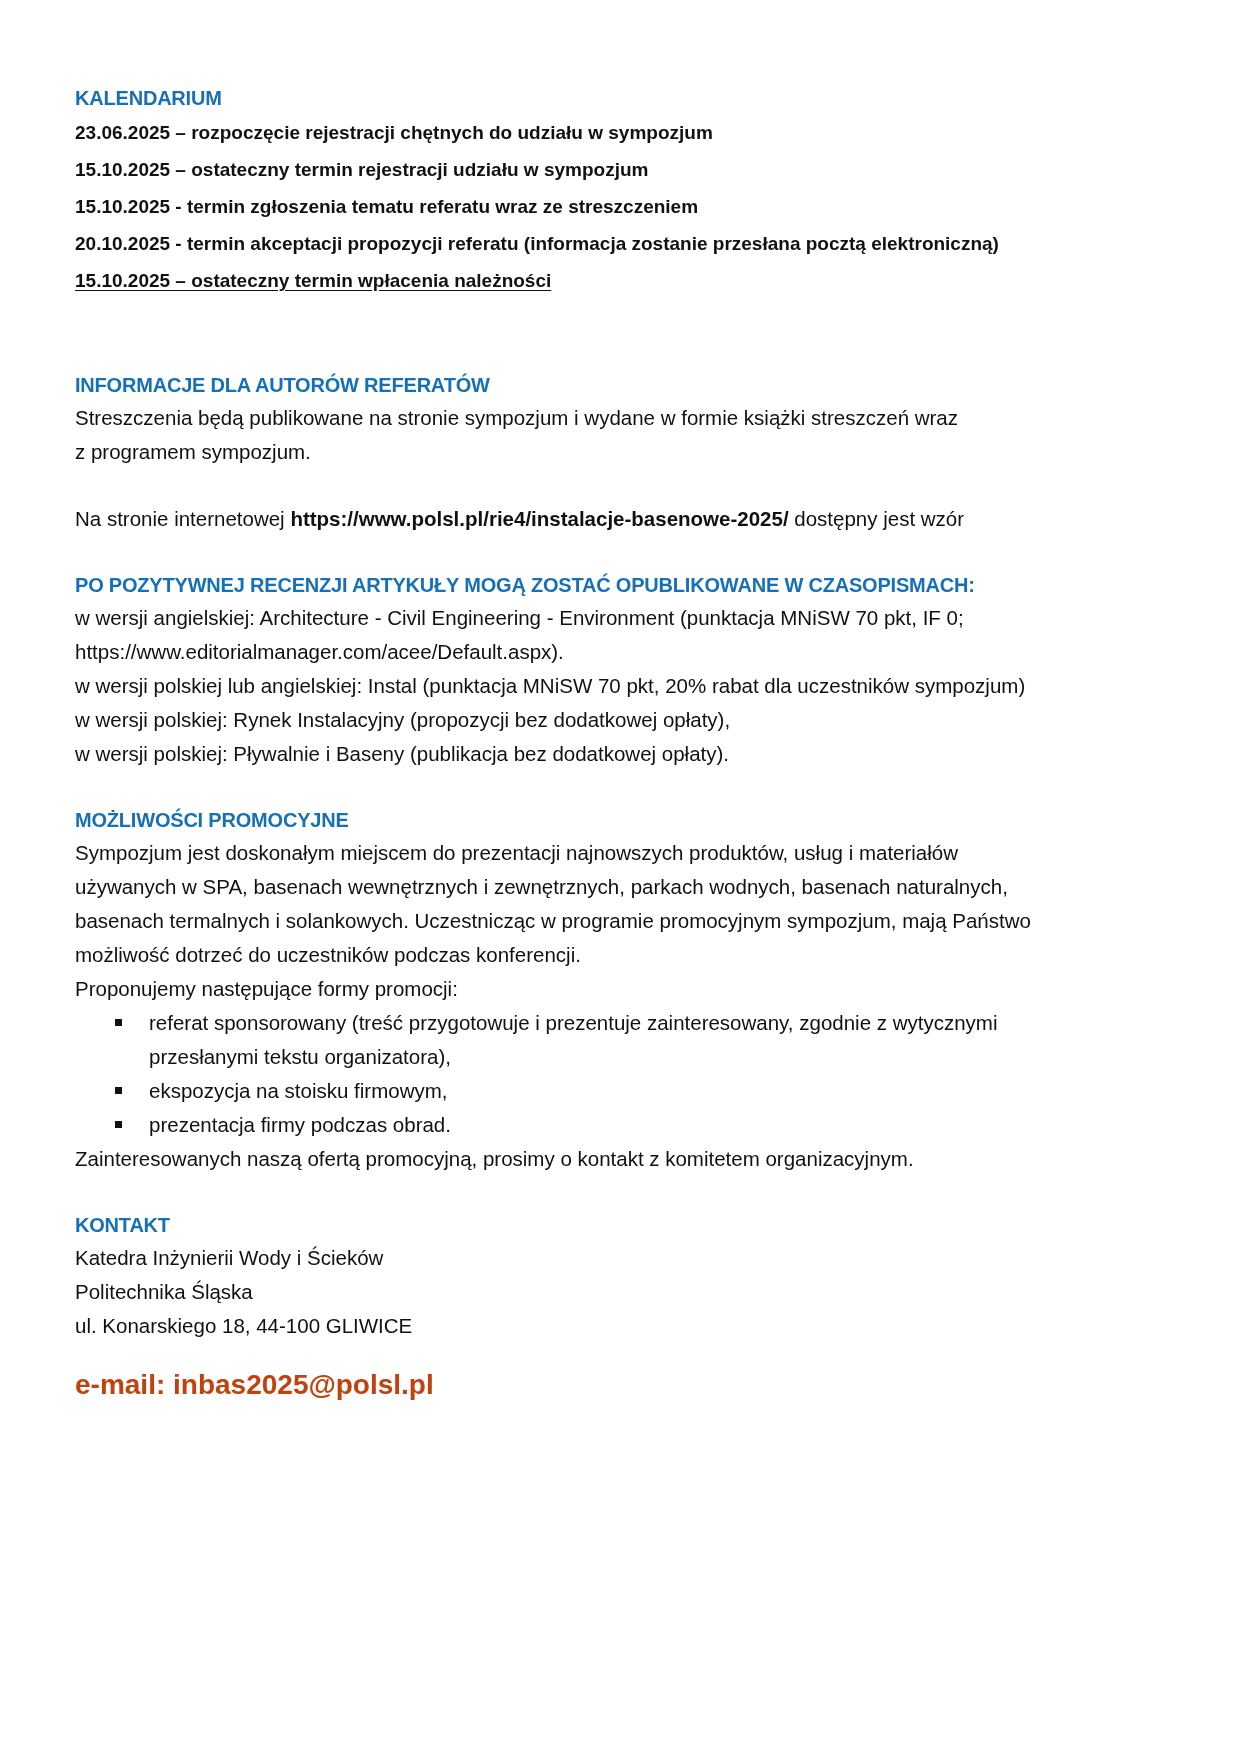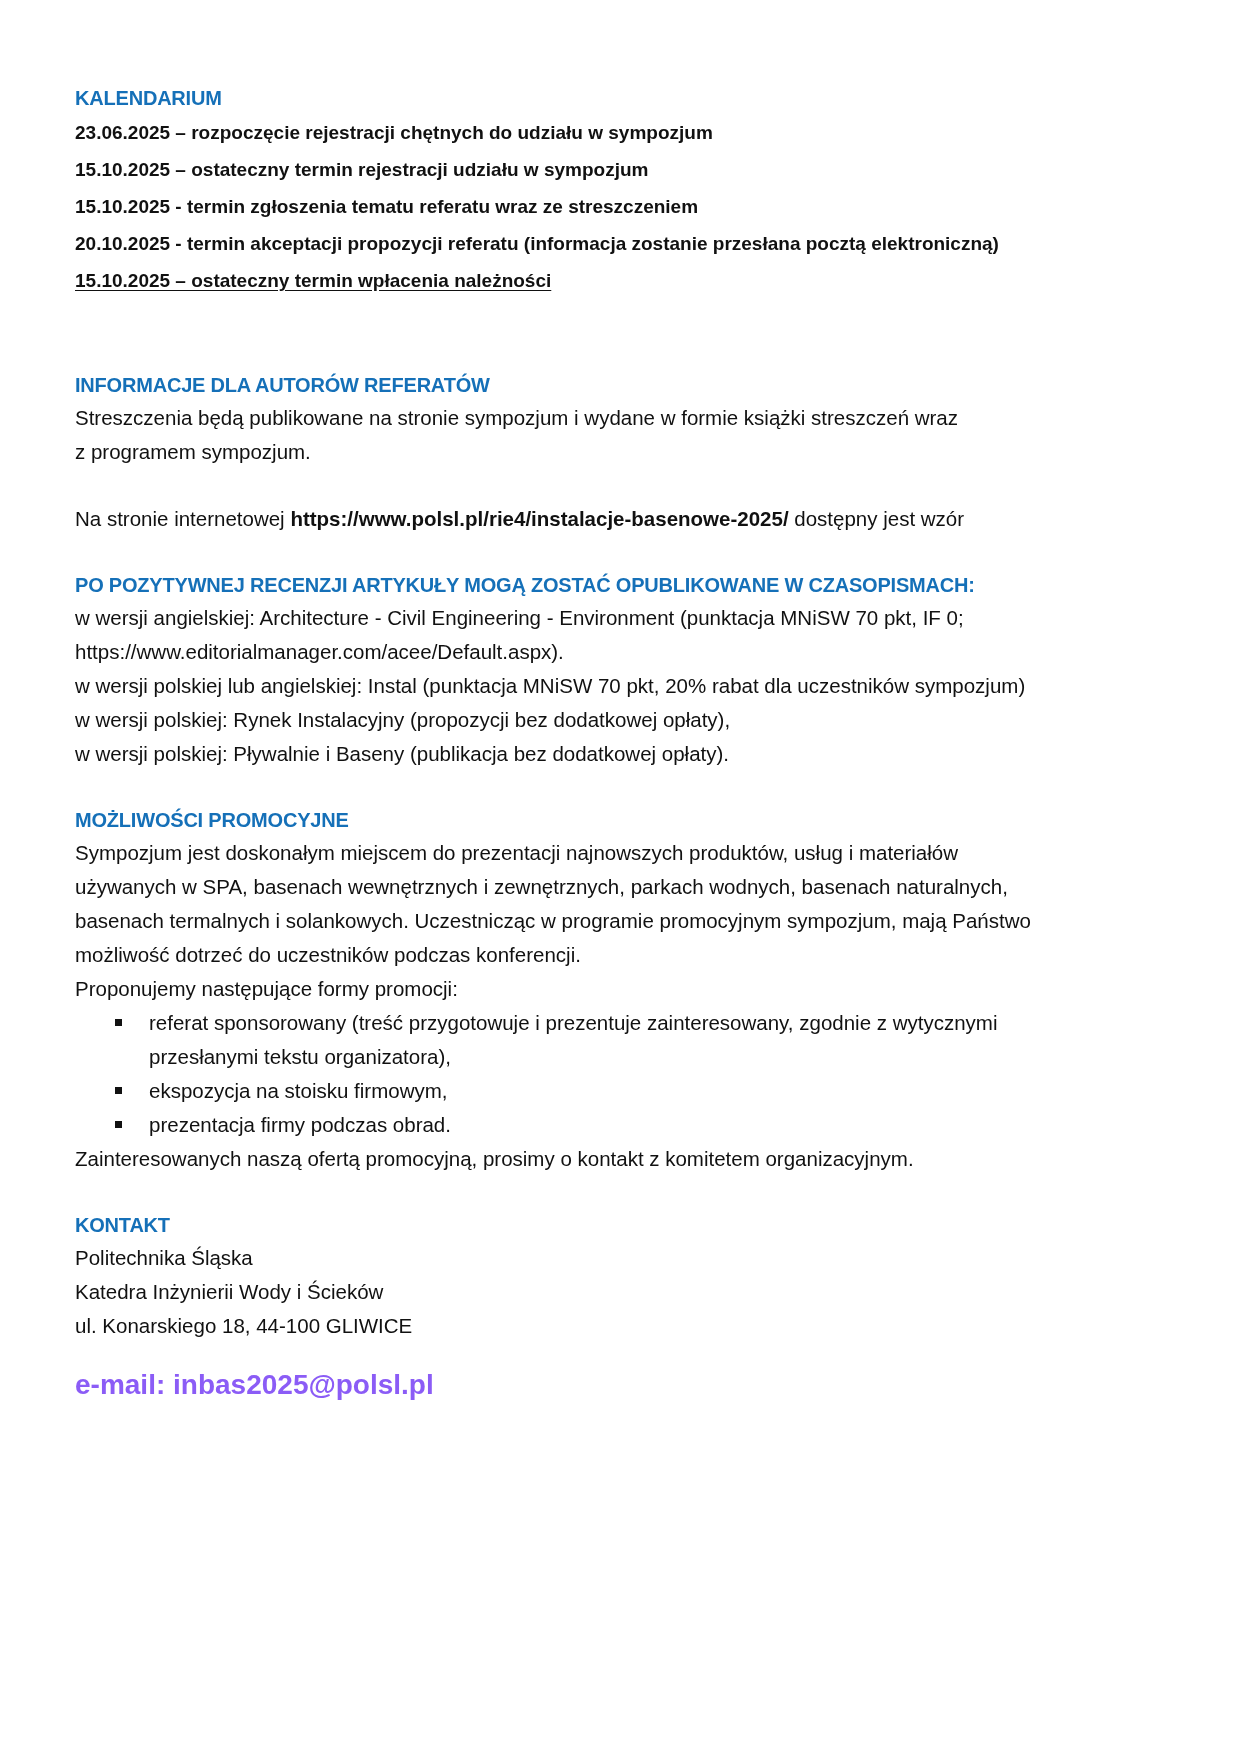--- a/index.html
+++ b/index.html
@@ -60,21 +60,21 @@
     }
     ul.bullets li .bullet {
       position: absolute;
       left: 40px;
       top: 13px;
       width: 7px;
       height: 7px;
       background: #111111;
     }
     .email {
-      color: #8b5cf6;
+      color: #c2410c;
       font-weight: bold;
       font-size: 28px;
       line-height: 40px;
       margin: 0;
     }
     a.link {
       color: inherit;
       text-decoration: none;
     }
   </style>
@@ -137,20 +137,20 @@
         <div>prezentacja firmy podczas obrad.</div>
       </li>
     </ul>
     <p class="line">Zainteresowanych naszą ofertą promocyjną, prosimy o kontakt z komitetem organizacyjnym.</p>
   </section>
 
   <div class="gap-med"></div>
 
   <section>
     <h2 class="heading">KONTAKT</h2>
+    <p class="line">Katedra Inżynierii Wody i Ścieków</p>
     <p class="line">Politechnika Śląska</p>
-    <p class="line">Katedra Inżynierii Wody i Ścieków</p>
     <p class="line">ul. Konarskiego 18, 44-100 GLIWICE</p>
     <div class="gap-small"></div>
     <p class="email">e-mail: inbas2025@polsl.pl</p>
   </section>
 
 </div>
 
 </body></html>

